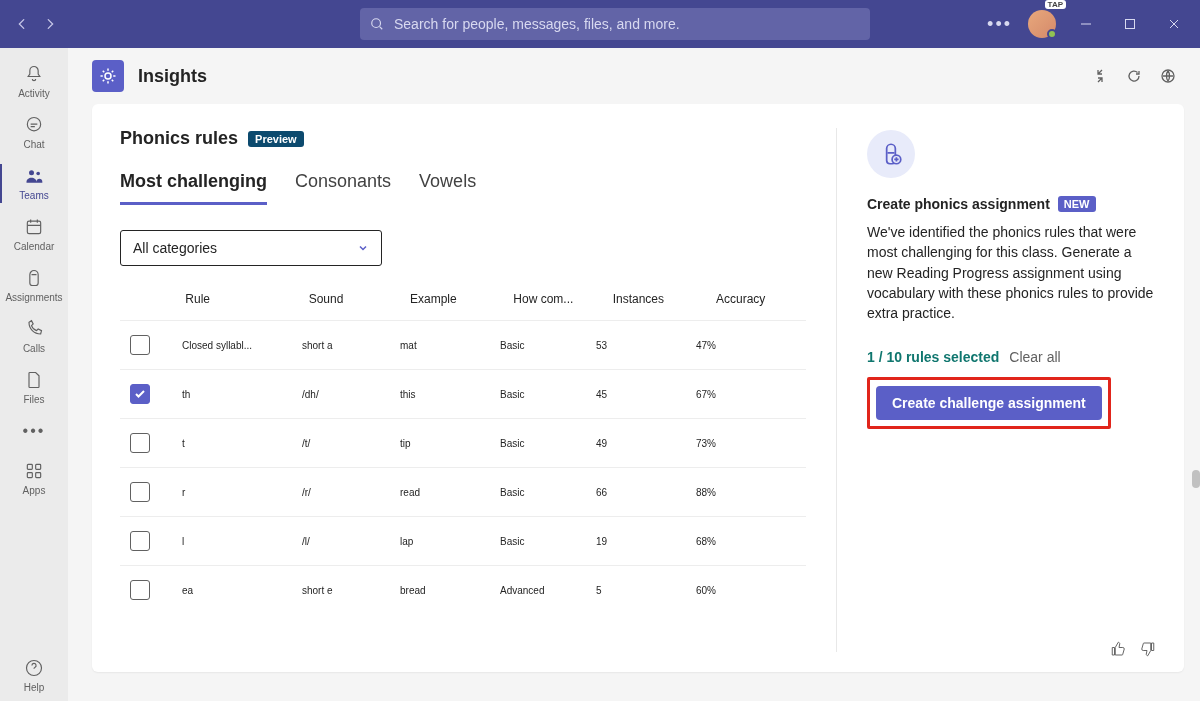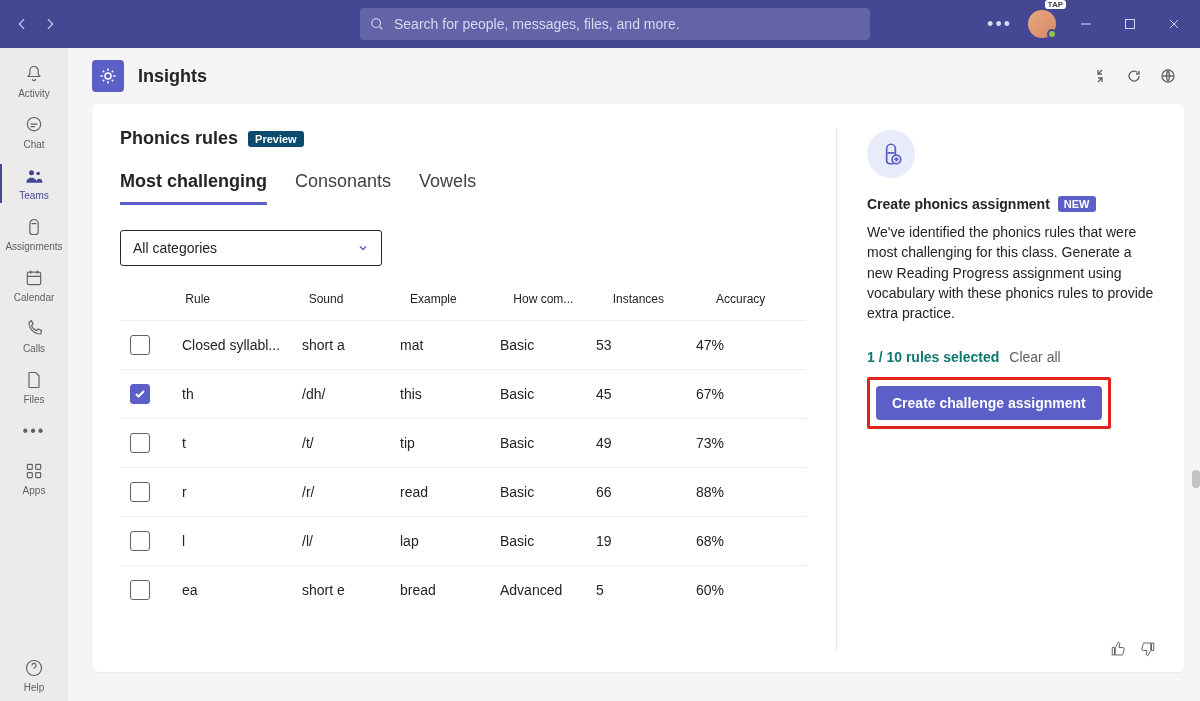--- a/index.html
+++ b/index.html
@@ -56,21 +56,21 @@
 .table { width: 100%; }
 .thead { display: flex; padding: 10px 0 14px 10px; color: #242424; font-size: 12px; justify-content: space-between; }
 .col-check { width: 52px; flex-shrink: 0; }
 .col-rule { width: 120px; flex-shrink: 0; }
 .col-sound { width: 98px; flex-shrink: 0; }
 .col-example { width: 100px; flex-shrink: 0; }
 .col-how { width: 96px; flex-shrink: 0; }
 .col-inst { width: 100px; flex-shrink: 0; }
 .col-acc { width: 90px; flex-shrink: 0; }
 
-.trow { display: flex; align-items: center; height: 49px; padding-left: 10px; border-top: 1px solid #ededed; font-size: 14px; color: #242424; }
+.trow { display: flex; align-items: center; height: 49px; padding-left: 10px; border-top: 1px solid #ededed; font-size: 10px; color: #242424; }
 .checkbox { width: 20px; height: 20px; border: 1px solid #616161; border-radius: 3px; display: flex; align-items: center; justify-content: center; cursor: pointer; }
 .checkbox.checked { background: #5b5fc7; border-color: #5b5fc7; color: #fff; }
 .ellip { white-space: nowrap; overflow: hidden; text-overflow: ellipsis; }
 
 .right-pane { width: 320px; border-left: 1px solid #e8e8e8; padding-left: 30px; padding-top: 2px; }
 .right-icon-wrap { width: 48px; height: 48px; border-radius: 50%; background: #e8ebfa; display: flex; align-items: center; justify-content: center; margin-bottom: 18px; }
 .right-title-row { display: flex; align-items: center; gap: 8px; margin-bottom: 10px; }
 .right-title { font-size: 14px; font-weight: 700; color: #242424; }
 .new-pill { background: #5b5fc7; color: #fff; font-size: 11px; font-weight: 600; padding: 2px 6px; border-radius: 3px; }
 .right-desc { font-size: 14px; color: #242424; line-height: 1.45; margin-bottom: 26px; }
@@ -161,33 +161,33 @@
           <circle cx="9" cy="8" r="3"></circle>
           <circle cx="17" cy="9" r="2.2"></circle>
           <path d="M3 19c0-3 2.7-5 6-5s6 2 6 5v1H3zM15 19c0-2 1.5-3.6 3.5-3.6S22 17 22 19v1h-7z"></path>
         </svg>
       </div>
     <span class="rail-label">Teams</span>
   </div>
   <div class="rail-item">
     <div class="rail-icon">
         <svg width="20" height="20" viewBox="0 0 24 24">
-          <path d="M7 8a5 5 0 0 1 10 0v10a3 3 0 0 1-3 3H10a3 3 0 0 1-3-3zM9 8h6" stroke="currentColor" stroke-width="1.4" fill="none"></path>
-        </svg>
-      </div>
-    <span class="rail-label">Assignments</span>
-  </div>
-  <div class="rail-item">
-    <div class="rail-icon">
-        <svg width="20" height="20" viewBox="0 0 24 24">
           <rect x="4" y="5" width="16" height="15" rx="2" stroke="currentColor" stroke-width="1.4" fill="none"></rect>
           <path d="M4 10h16M8 3v4M16 3v4" stroke="currentColor" stroke-width="1.4"></path>
         </svg>
       </div>
     <span class="rail-label">Calendar</span>
+  </div>
+  <div class="rail-item">
+    <div class="rail-icon">
+        <svg width="20" height="20" viewBox="0 0 24 24">
+          <path d="M7 8a5 5 0 0 1 10 0v10a3 3 0 0 1-3 3H10a3 3 0 0 1-3-3zM9 8h6" stroke="currentColor" stroke-width="1.4" fill="none"></path>
+        </svg>
+      </div>
+    <span class="rail-label">Assignments</span>
   </div>
   <div class="rail-item">
     <div class="rail-icon">
         <svg width="20" height="20" viewBox="0 0 24 24">
           <path d="M6 4c0 8 6 14 14 14l1-4-4-2-2 2c-3-1-5-3-6-6l2-2-2-4z" stroke="currentColor" stroke-width="1.4" fill="none"></path>
         </svg>
       </div>
     <span class="rail-label">Calls</span>
   </div>
   <div class="rail-item">

